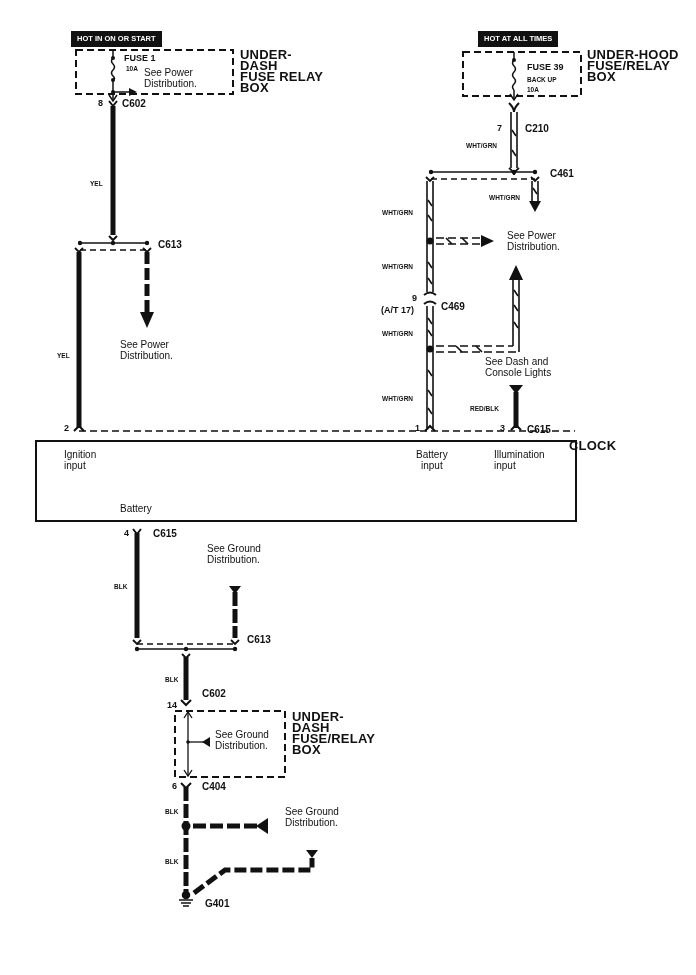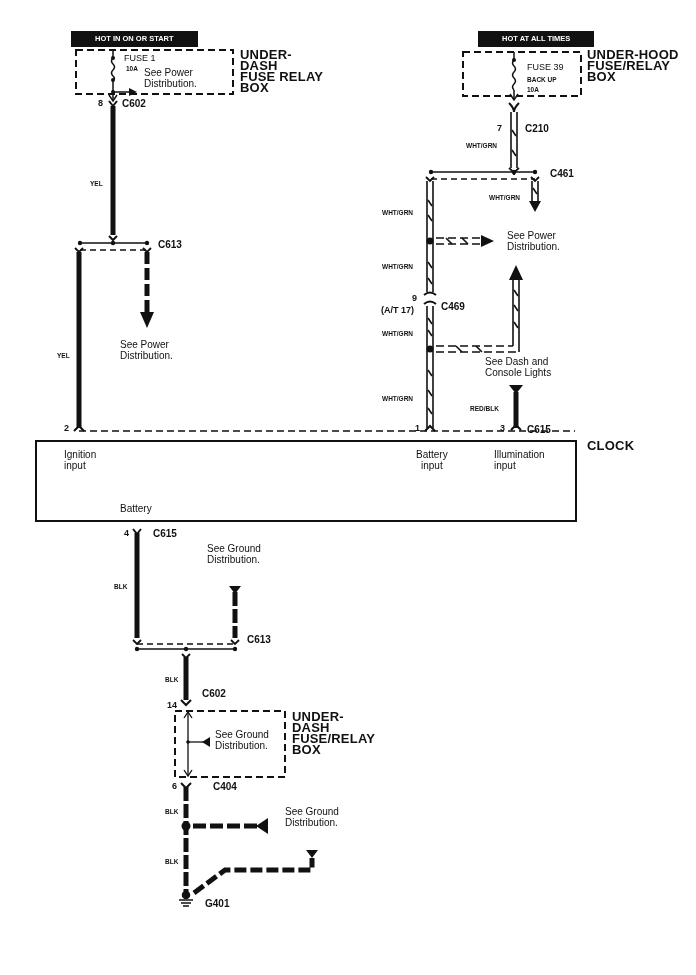--- a/index.html
+++ b/index.html
@@ -1,24 +1,24 @@
 <!DOCTYPE html>
 <html><head>
   <meta charset="utf-8">
   <style>
     html, body { margin: 0; padding: 0; background: #ffffff; }
     body { width: 696px; height: 975px; position: relative; overflow: hidden; font-family: "Liberation Sans", sans-serif; color: #111; }
     #diagram { position: absolute; left: 0; top: 0; }
     .lbl { position: absolute; font-family: "Liberation Sans", sans-serif; font-size: 10px; line-height: 11px; color: #111; white-space: nowrap; }
     .lbl.big { font-size: 13px; font-weight: bold; letter-spacing: 0.2px; line-height: 11px; }
     .lbl.tiny { font-size: 6.5px; font-weight: bold; line-height: 7px; }
-    .lbl.small { font-size: 9px; font-weight: normal; }
+    .lbl.small { font-size: 9px; font-weight: bold; }
     .lbl.pin { font-size: 9px; font-weight: bold; }
     .lbl.conn { font-size: 10px; font-weight: bold; }
-    .hdr { position: absolute; background: #111; color: #fff; font-size: 7.5px; font-weight: bold; padding: 3px 24px; line-height: 10px; white-space: nowrap; }
+    .hdr { position: absolute; background: #111; color: #fff; font-size: 7.5px; font-weight: bold; padding: 3px 6px; line-height: 10px; white-space: nowrap; }
     .ml { white-space: pre; }
   </style>
 </head>
 <body>
 
 <svg id="diagram" width="696" height="975" viewBox="0 0 696 975">
   <defs>
     <marker id="arrowDown" markerWidth="10" markerHeight="10" refX="5" refY="5" orient="auto">
       <path d="M0,0 L10,5 L0,10 z" fill="#111"></path>
     </marker>
@@ -217,21 +217,21 @@
 <div class="lbl ml" style="left:120px; top:339px;">See Power
 Distribution.</div>
 <div class="lbl ml" style="left:507px; top:230px;">See Power
 Distribution.</div>
 <div class="lbl ml" style="left:485px; top:356px;">See Dash and
 Console Lights</div>
 
 <div class="lbl pin" style="left:64px; top:423px;">2</div>
 <div class="lbl pin" style="left:415px; top:423px;">1</div>
 <div class="lbl pin" style="left:500px; top:423px;">3</div>
-<div class="lbl big" style="left:587px; top:440px;">CLOCK</div>
+<div class="lbl big" style="left:569px; top:440px;">CLOCK</div>
 <div class="lbl ml" style="left:64px; top:449px;">Ignition
 input</div>
 <div class="lbl ml" style="left:416px; top:449px;text-align:center;">Battery
 input</div>
 <div class="lbl ml" style="left:494px; top:449px;">Illumination
 input</div>
 <div class="lbl" style="left:120px; top:503px;">Battery</div>
 
 <div class="lbl pin" style="left:124px; top:528px;">4</div>
 <div class="lbl conn" style="left:153px; top:528px;">C615</div>
@@ -242,18 +242,18 @@
 <div class="lbl tiny" style="left:165px; top:676px;">BLK</div>
 <div class="lbl conn" style="left:202px; top:688px;">C602</div>
 <div class="lbl pin" style="left:167px; top:700px;">14</div>
 <div class="lbl ml" style="left:215px; top:729px;">See Ground
 Distribution.</div>
 <div class="lbl big ml" style="left:292px; top:711px;">UNDER-
 DASH
 FUSE/RELAY
 BOX</div>
 <div class="lbl pin" style="left:172px; top:781px;">6</div>
-<div class="lbl conn" style="left:213px; top:781px;">C404</div>
+<div class="lbl conn" style="left:202px; top:781px;">C404</div>
 <div class="lbl tiny" style="left:165px; top:808px;">BLK</div>
 <div class="lbl ml" style="left:285px; top:806px;">See Ground
 Distribution.</div>
 <div class="lbl tiny" style="left:165px; top:858px;">BLK</div>
 <div class="lbl conn" style="left:205px; top:898px;text-align:right;">G401</div>
 
 </body></html>

